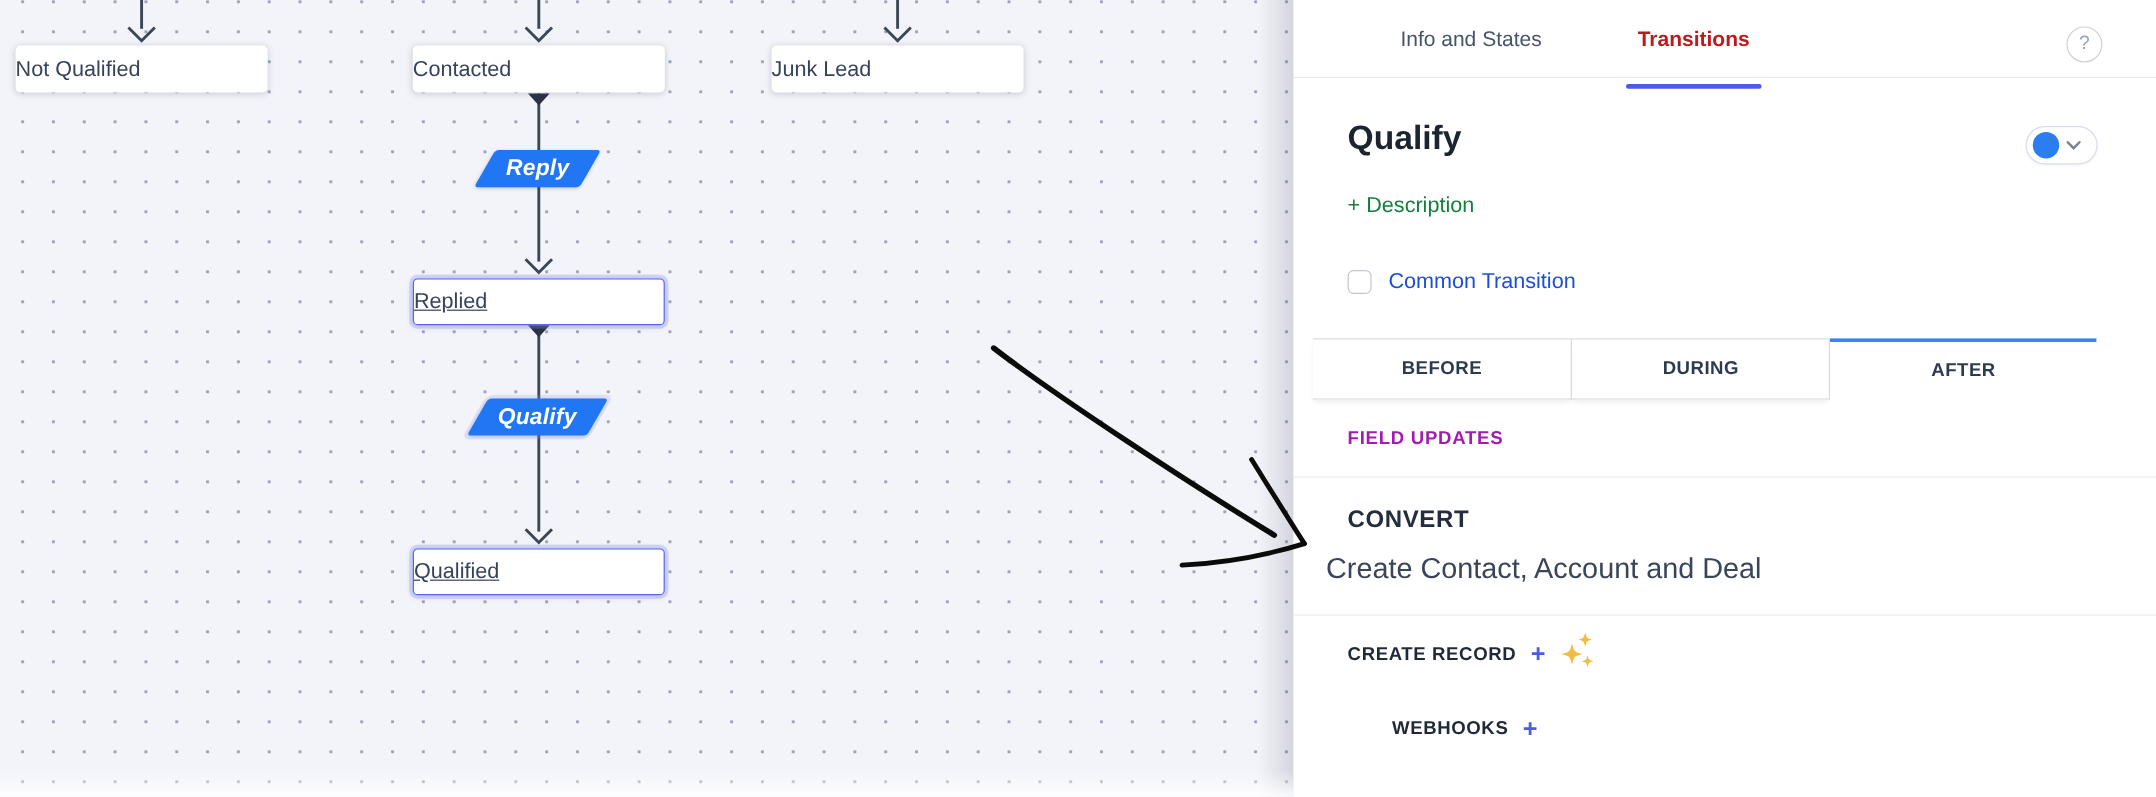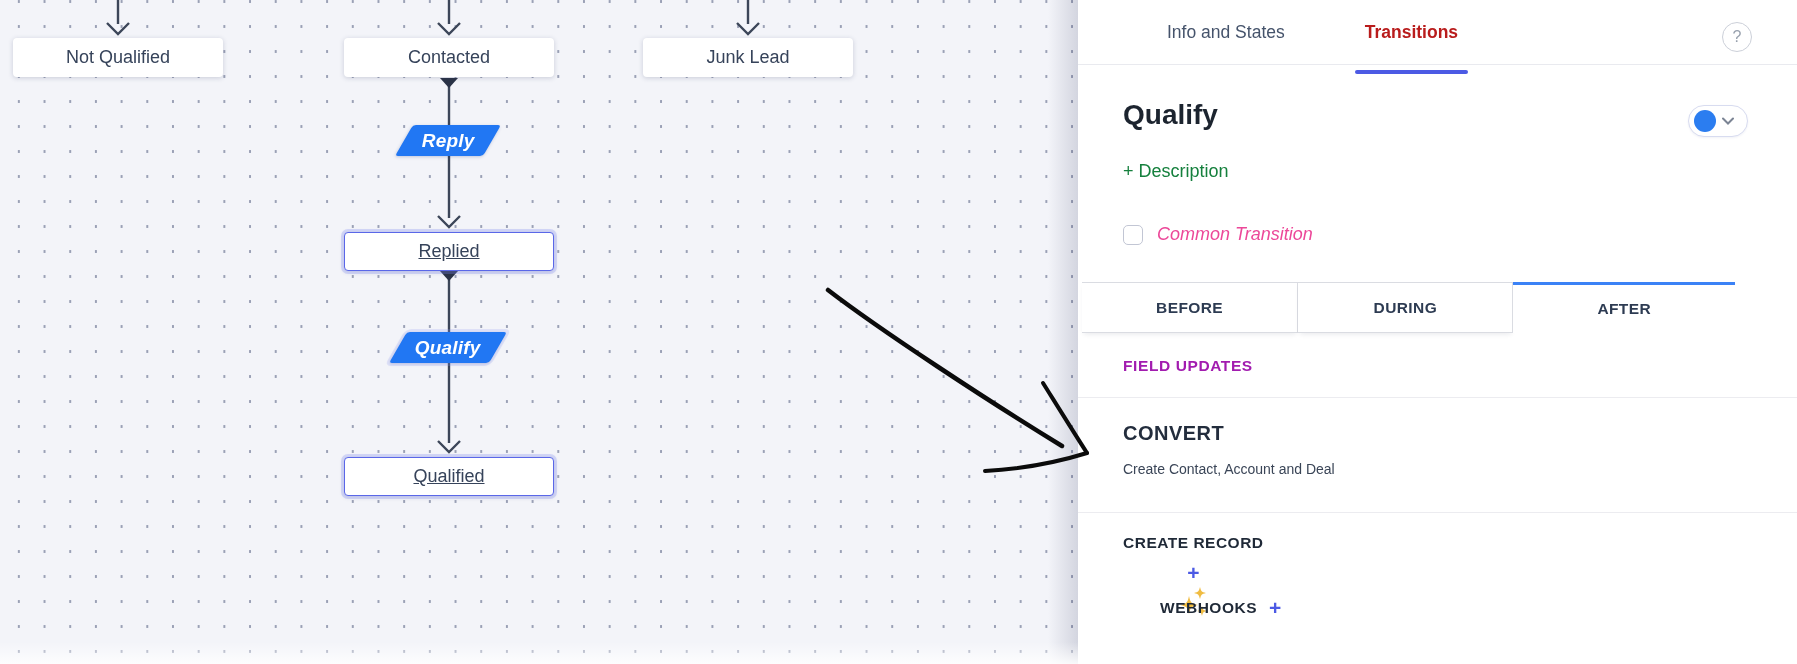--- a/index.html
+++ b/index.html
@@ -25,21 +25,21 @@
   svg.flow-layer, svg.annotation-layer {
     position:absolute; left:0; top:0; width:1797px; height:664px;
     pointer-events:none;
   }
   svg.flow-layer { z-index:2; }
   svg.annotation-layer { z-index:60; }
 
   .node {
     position:absolute; width:210px; height:39px; z-index:5;
     background:#ffffff; border-radius:4px;
-    display:flex; align-items:center; justify-content:center;
+    display:flex; align-items:center; 
     font-size:18px; color:#36435a;
     box-shadow:0 1px 5px rgba(50,60,100,0.22);
     cursor:pointer;
   }
   .node.selected {
     border:1.5px solid #5a67e8;
     box-shadow:0 0 0 3px rgba(130,140,245,0.28), 0 1px 5px rgba(50,60,100,0.20);
     text-decoration:underline;
   }
   .node-not-qualified { left:13px;  top:38px; }
@@ -98,23 +98,23 @@
   }
   .toggle-dot { width:22px; height:22px; border-radius:50%; background:#2b7df0; margin-left:5px; }
   .toggle-chevron { margin-left:6px; display:flex; }
 
   .description-link { position:absolute; left:45px; top:161px; font-size:18px; color:#15803d; cursor:pointer; }
 
   .checkbox-row { position:absolute; left:45px; top:224px; display:flex; align-items:center; gap:14px; }
   .checkbox {
     width:20px; height:20px; border:1.5px solid #c2c6d4; border-radius:5px; background:#fff; cursor:pointer;
   }
-  .checkbox-label { font-size:18px; color:#ec4899;font-style:italic; }
-
-  .stage-tabs { position:absolute; left:4px; top:282px; width:653px; height:51px; display:flex; }
+  .checkbox-label { font-size:18px; color:#1d4ed8; }
+
+  .stage-tabs { position:absolute; left:16px; top:282px; width:653px; height:51px; display:flex; }
   .stage-tab {
     display:flex; align-items:center; justify-content:center;
     font-size:15.5px; font-weight:700; letter-spacing:0.4px; color:#2d3b52;
     background:#ffffff; cursor:pointer;
   }
   .stage-tab-before, .stage-tab-during {
     border-top:1px solid #dadce2; border-bottom:1px solid #dadce2; border-right:1px solid #dadce2;
     box-shadow:0 3px 5px -2px rgba(20,30,60,0.10);
   }
   .stage-tab-before { width:238px; }
@@ -127,26 +127,26 @@
   }
   .divider { position:absolute; left:0; width:719px; height:1px; background:#ececf0; }
   .divider-1 { top:397px; }
   .divider-2 { top:512px; }
 
   .convert-label {
     position:absolute; left:45px; top:422px;
     font-size:20px; font-weight:700; letter-spacing:0.5px; color:#232d3d;
   }
   .convert-value {
-    position:absolute; left:45px; top:461px;
-    font-size:14px; color:#3a4557; cursor:pointer;
+    position:absolute; left:27px; top:461px;
+    font-size:24px; color:#3a4557; cursor:pointer;
   }
 
   .action-row { position:absolute; left:45px; display:flex; align-items:center; gap:12px; }
-  .row-create-record { top:534px;flex-direction:column; }
+  .row-create-record { top:534px; }
   .row-webhooks { top:599px;margin-left:37px; }
   .action-label { font-size:15.5px; font-weight:700; letter-spacing:0.5px; color:#1f2937; }
   .plus-btn { font-size:21px; font-weight:700; color:#4c5ae4; cursor:pointer; line-height:18px; }
   .sparkles-btn { display:flex; cursor:pointer; margin-top:-8px; }
 </style>
 </head>
 <body>
 
 <div class="canvas">
   <div class="canvas-edge-shadow"></div>

